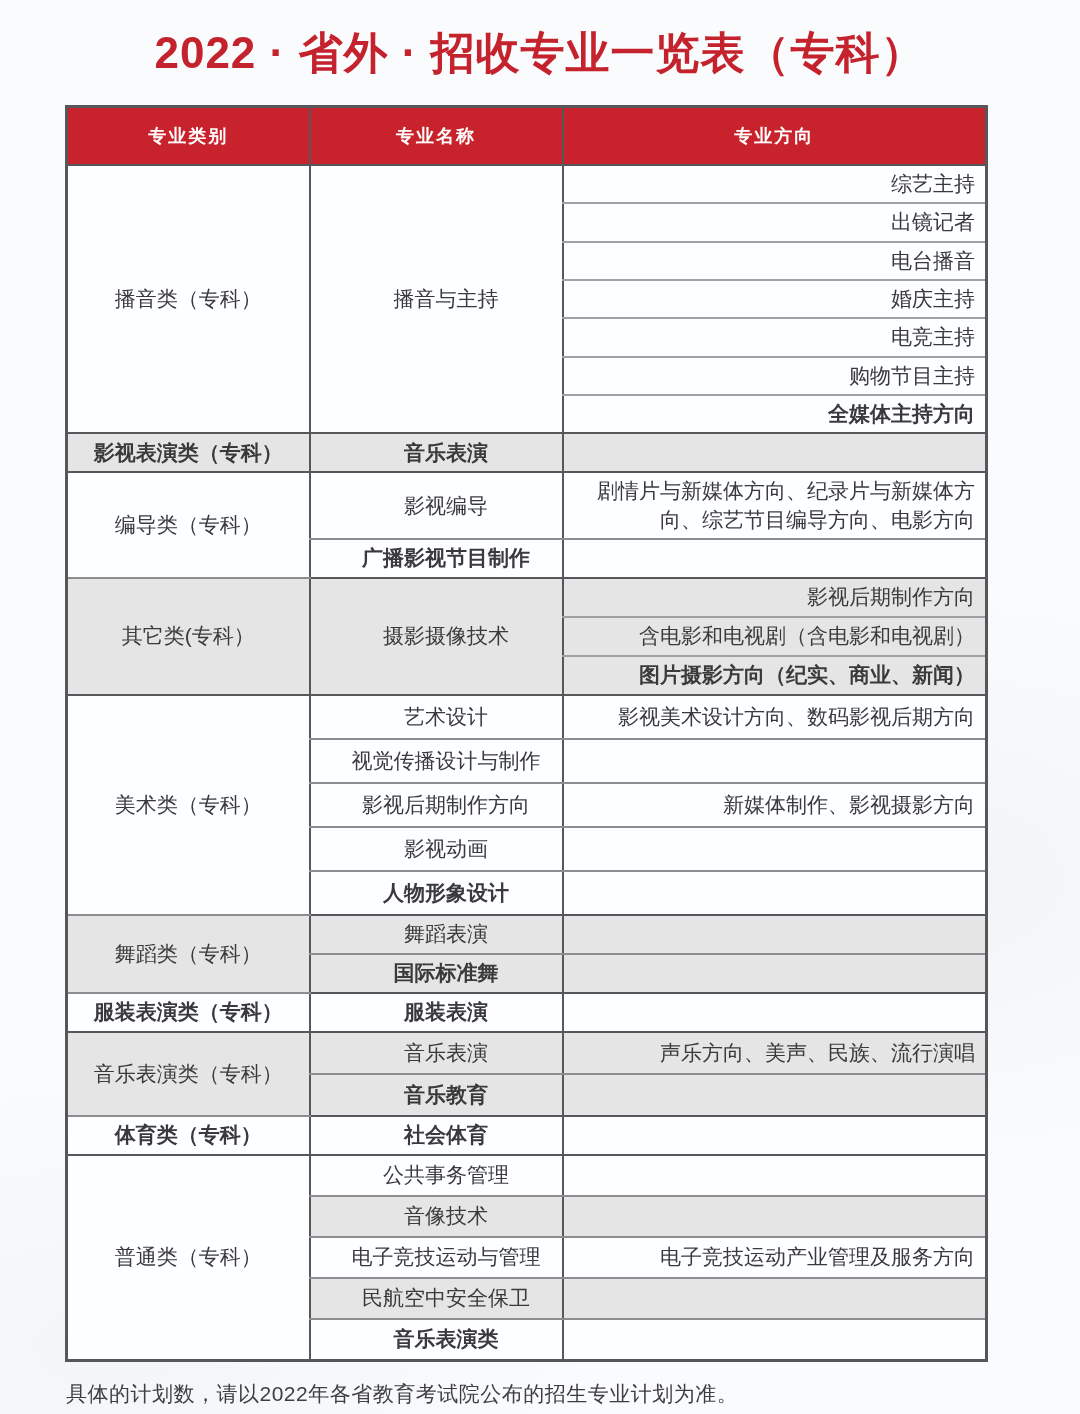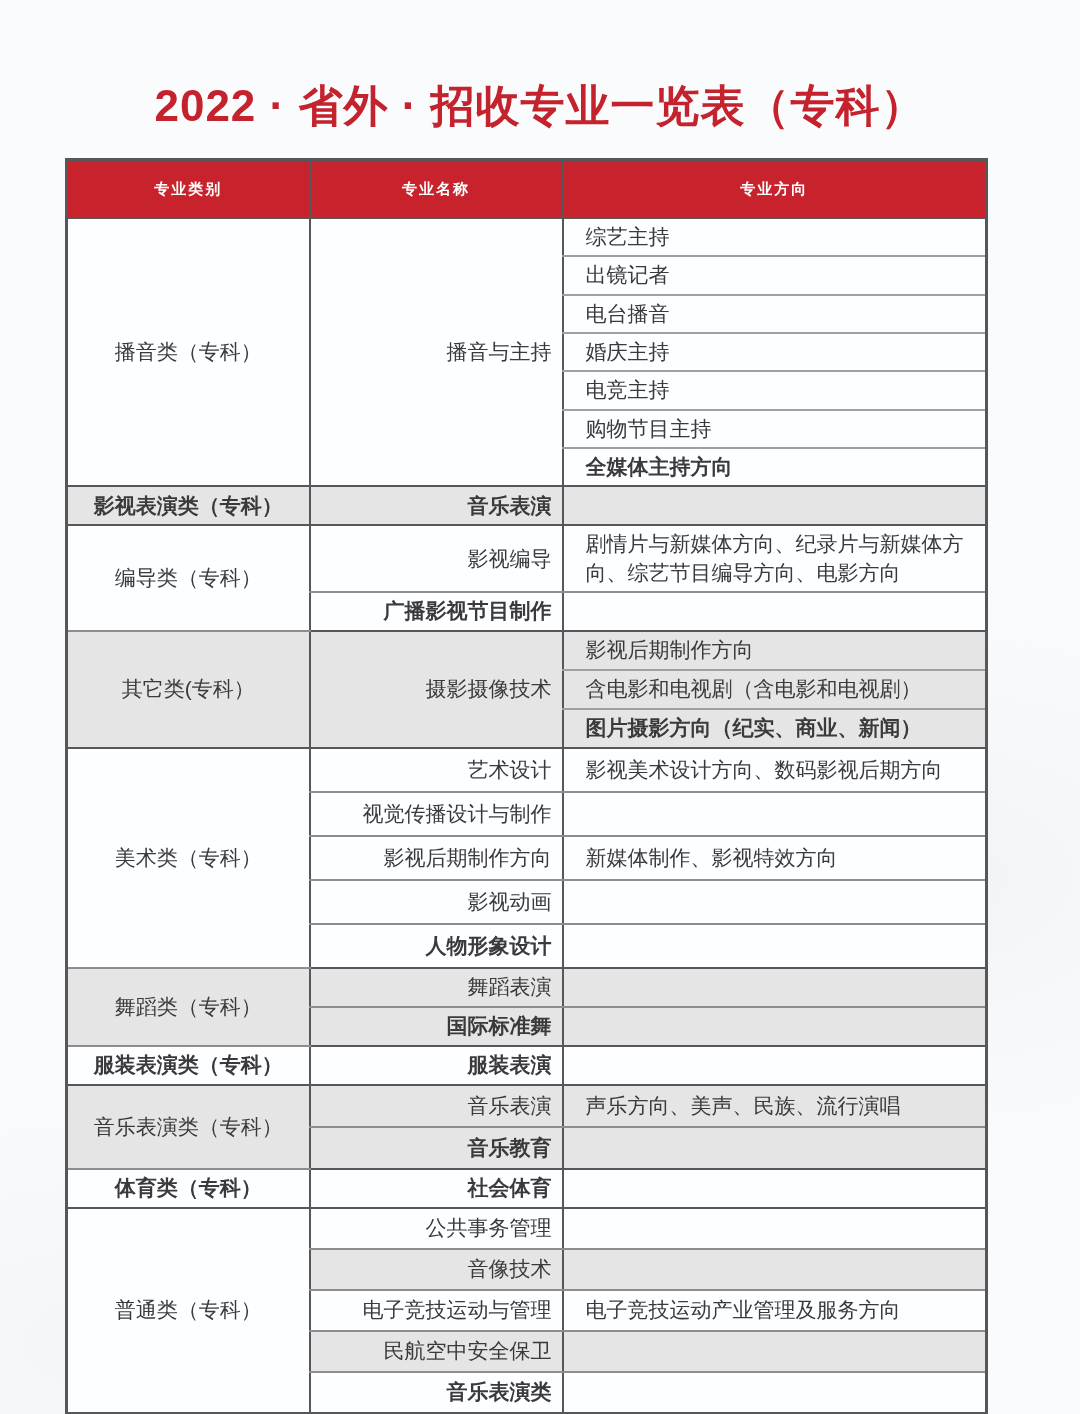--- a/index.html
+++ b/index.html
@@ -9,42 +9,42 @@
       radial-gradient(ellipse 600px 420px at 88% 62%, rgba(226,232,235,.35), rgba(226,232,235,0) 70%),
       radial-gradient(ellipse 700px 400px at 10% 95%, rgba(226,232,235,.30), rgba(226,232,235,0) 70%),
       #fafbfc;
     font-family:"Liberation Sans","DejaVu Sans",sans-serif;
     color:#3e3e40;
     overflow:hidden;
     position:relative;
   }
   .page-title{
     margin:0;
-    padding-top:77px;
+    padding-top:24px;
     text-align:center;
     font-size:44px;
     font-weight:800;
     letter-spacing:1px;
     color:#c4222d;
   }
   table.majors{
     margin:22px auto 0 65px;
     width:920px;
     border-collapse:collapse;
     table-layout:fixed;
     border:3px solid #56575a;
     background:#fdfeff;
   }
   col.c1{width:243px;}
   col.c2{width:253px;}
   col.c3{width:424px;}
   thead th{
     background:#c8232c;
     color:#ffffff;
-    font-size:15px;
+    font-size:18px;
     font-weight:bold;
     height:54px;
     letter-spacing:2px;
     border-left:2px solid #56575a;
     border-bottom:2px solid #56575a;
   }
   tbody tr{height:39px;}
   tbody tr.s0{height:34px;}
   tbody tr.s4{height:44px;}
   tbody tr.s7{height:42px;}
@@ -52,22 +52,22 @@
   td{
     border-left:2px solid #56575a;
     border-bottom:2px solid #a0a0a2;
     font-size:21px;
     color:#3a3a3c;
     background:#fdfeff;
     padding:4px 10px 4px 0;
     line-height:1.35;
   }
   td.cat{text-align:center;padding:4px 16px;}
-  td.name{text-align:right;padding-left:30px;}
-  td.dir{text-align:left;padding-left:22px;}
+  td.name{text-align:center;padding-left:30px;}
+  td.dir{text-align:right;padding-left:22px;}
   td.gray{background:#e5e5e5;}
   tr.major-end td{border-bottom-color:#8d8d8f;}
   tr.sec-end td{border-bottom-color:#56575a;font-weight:bold;}
   td.nb-dark{border-bottom-color:#56575a;}
   .footnote{
     margin:18px 0 0 66px;
     font-size:21px;
     color:#3e3e40;
     letter-spacing:.5px;
   }
@@ -143,21 +143,21 @@
         <td rowspan="5" class="cat nb-dark">美术类（专科）</td>
         <td rowspan="1" class="name">艺术设计</td>
         <td class="dir">影视美术设计方向、数码影视后期方向</td>
       </tr>
       <tr class="s4 major-end">
         <td rowspan="1" class="name">视觉传播设计与制作</td>
         <td class="dir"></td>
       </tr>
       <tr class="s4 major-end">
         <td rowspan="1" class="name">影视后期制作方向</td>
-        <td class="dir">新媒体制作、影视特效方向</td>
+        <td class="dir">新媒体制作、影视摄影方向</td>
       </tr>
       <tr class="s4 major-end">
         <td rowspan="1" class="name">影视动画</td>
         <td class="dir"></td>
       </tr>
       <tr class="s4 sec-end">
         <td rowspan="1" class="name nb-dark">人物形象设计</td>
         <td class="dir"></td>
       </tr>
       <tr class="s5 major-end">

